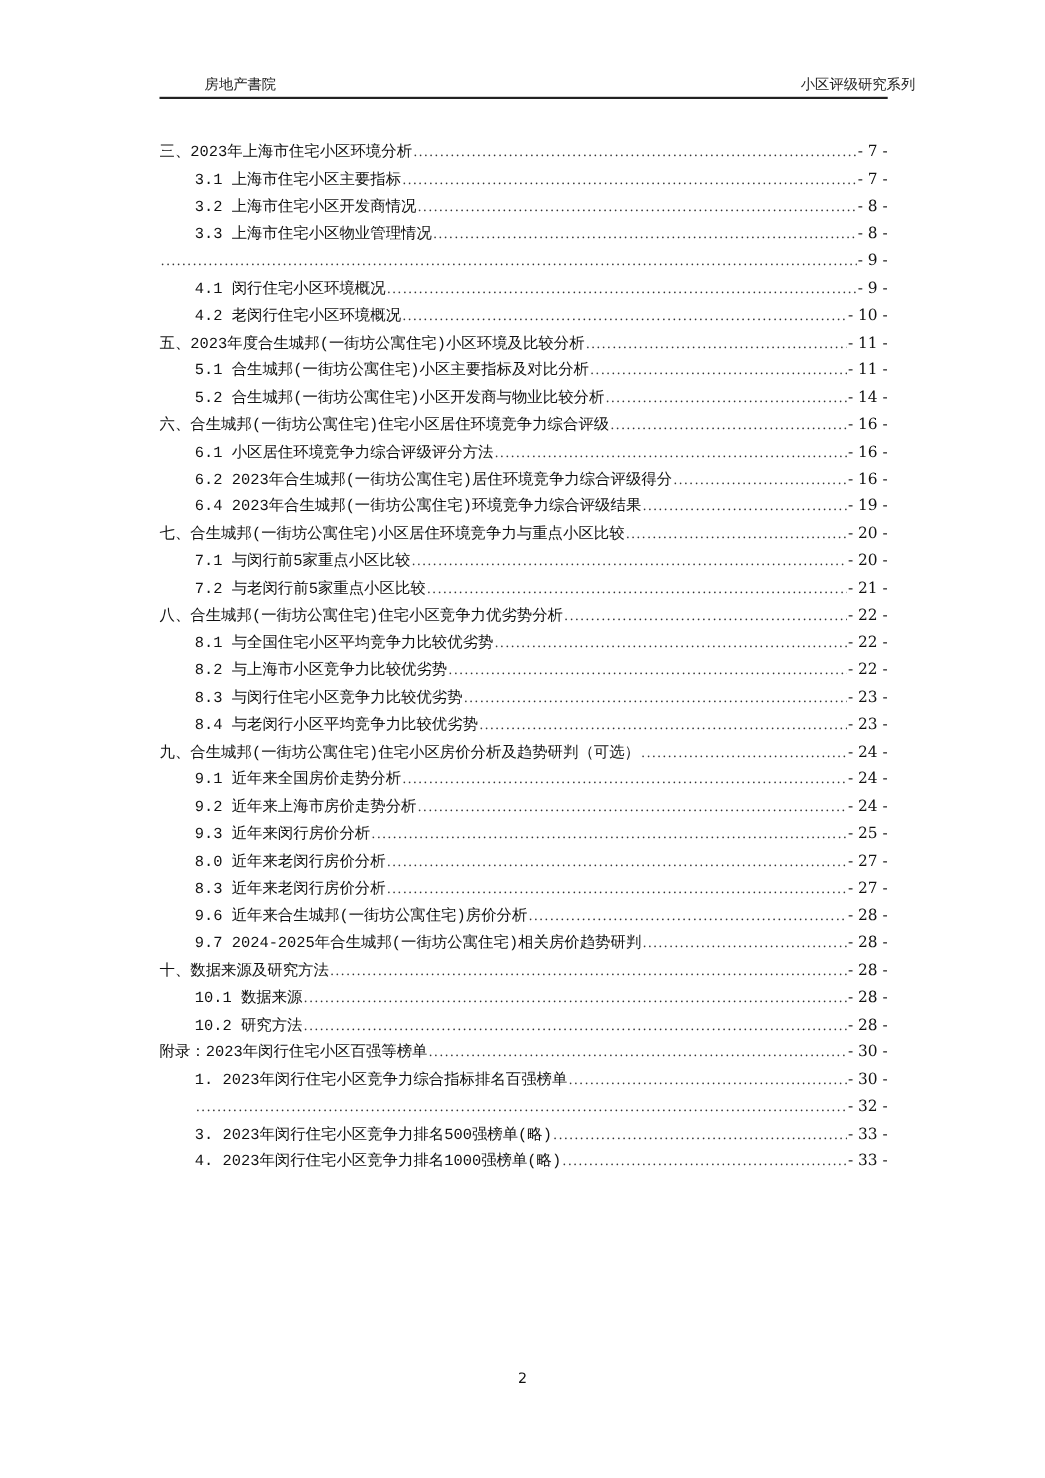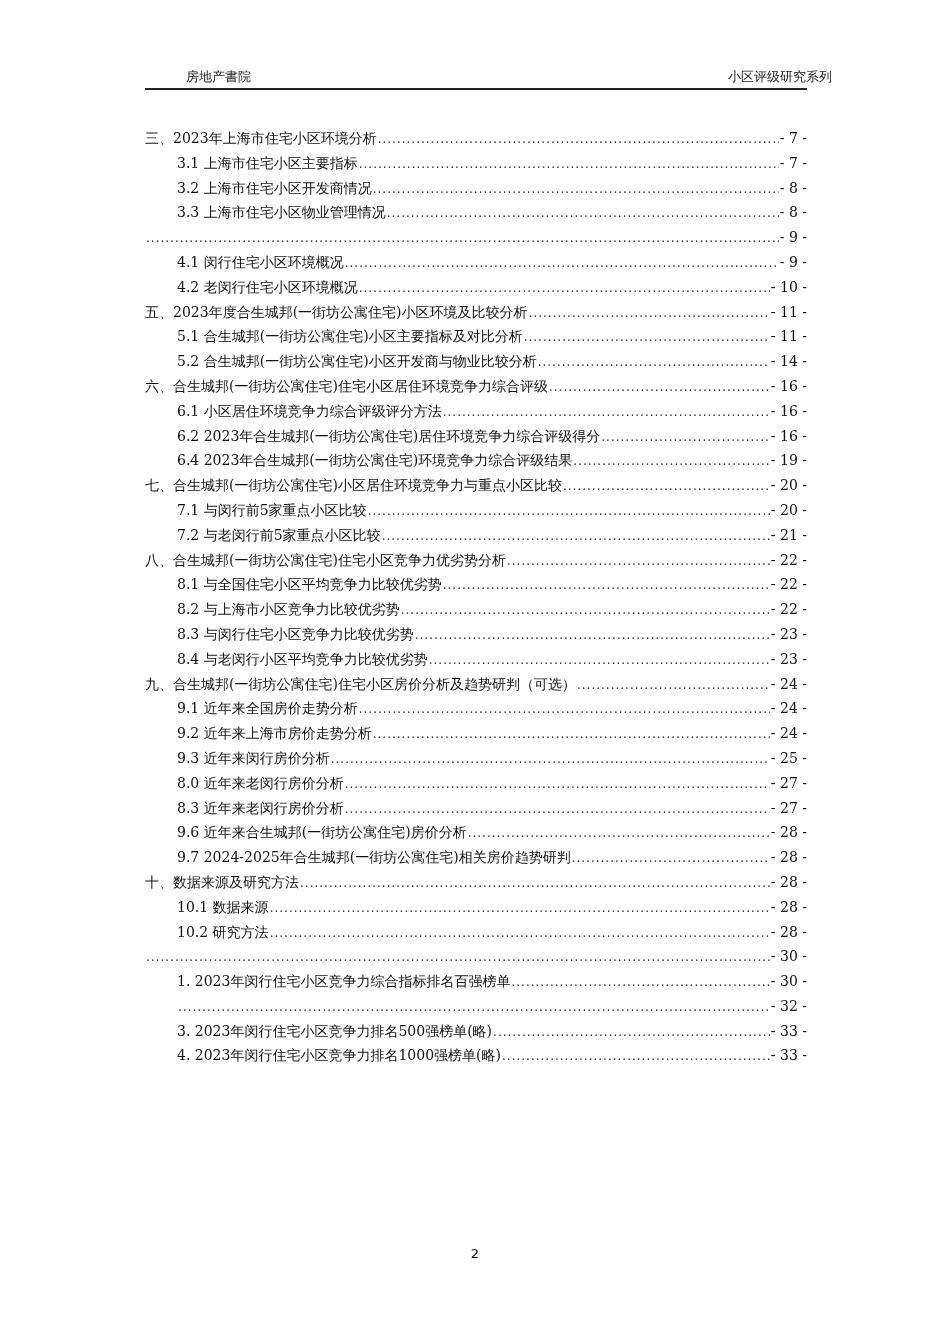--- a/index.html
+++ b/index.html
@@ -7,21 +7,21 @@
          font-family:"DejaVu Serif", "Liberation Serif", serif; color:#111; }
   .header { position:absolute; left:145px; top:66px; width:662px; height:22px;
             font-family:"DejaVu Sans","Liberation Sans",sans-serif; font-size:13px; color:#222;margin-left:41px; }
   .header .left { position:absolute; left:0; top:2px; }
   .header .right { position:absolute; right:16px; top:2px; }
   .header-rule { position:absolute; left:145px; top:88px; width:662px; height:2px; background:#222; }
   .toc { position:absolute; left:145px; top:126px; width:662px; }
   .toc-row { display:flex; align-items:baseline; height:24.8px; line-height:24.8px;
              font-size:14px; white-space:nowrap; overflow:hidden; }
   .toc-row.l2 { padding-left:32px; }
-  .toc-row .title { flex:0 0 auto; }
+  .toc-row .title { flex:0 0 auto;font-family:Liberation Mono, monospace; }
   .toc-row .dots { flex:1 1 auto; overflow:hidden; margin:0 1px; color:#333;
                    letter-spacing:1px; font-size:12px; }
   .toc-row .dots::after { content:"................................................................................................................................................................................................................"; }
   .toc-row .page { flex:0 0 auto; }
   .footer-page { position:absolute; left:0; width:950px; top:1246px; text-align:center;
                  font-family:"DejaVu Sans","Liberation Sans",sans-serif; font-size:13px; }
 </style>
 </head>
 <body>
 
@@ -190,20 +190,21 @@
       <span class="title">10.1 数据来源</span>
       <span class="dots"></span>
       <span class="page">- 28 -</span>
     </div>
     <div class="toc-row l2">
       <span class="title">10.2 研究方法</span>
       <span class="dots"></span>
       <span class="page">- 28 -</span>
     </div>
     <div class="toc-row l1">
+      <span class="title">附录：2023年闵行住宅小区百强等榜单</span>
       <span class="dots"></span>
       <span class="page">- 30 -</span>
     </div>
     <div class="toc-row l2">
       <span class="title">1. 2023年闵行住宅小区竞争力综合指标排名百强榜单</span>
       <span class="dots"></span>
       <span class="page">- 30 -</span>
     </div>
     <div class="toc-row l2">
       <span class="dots"></span>

